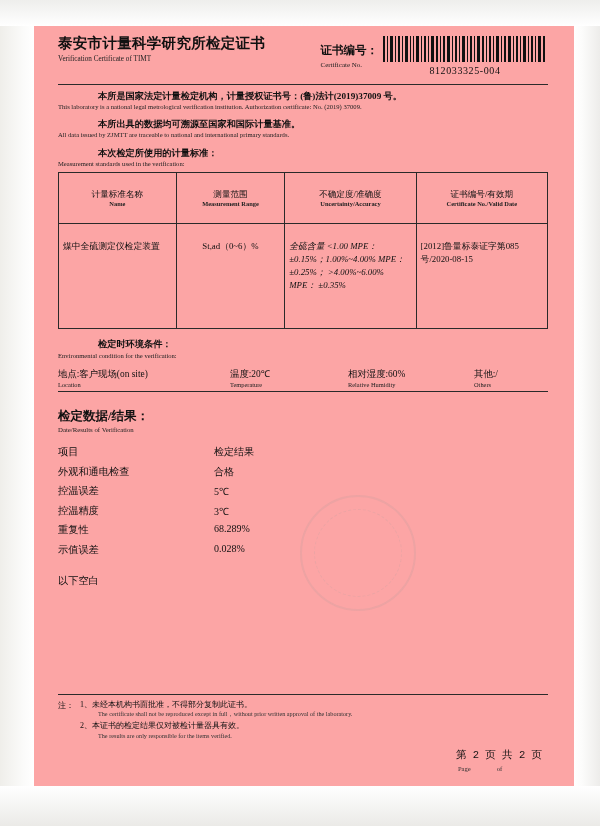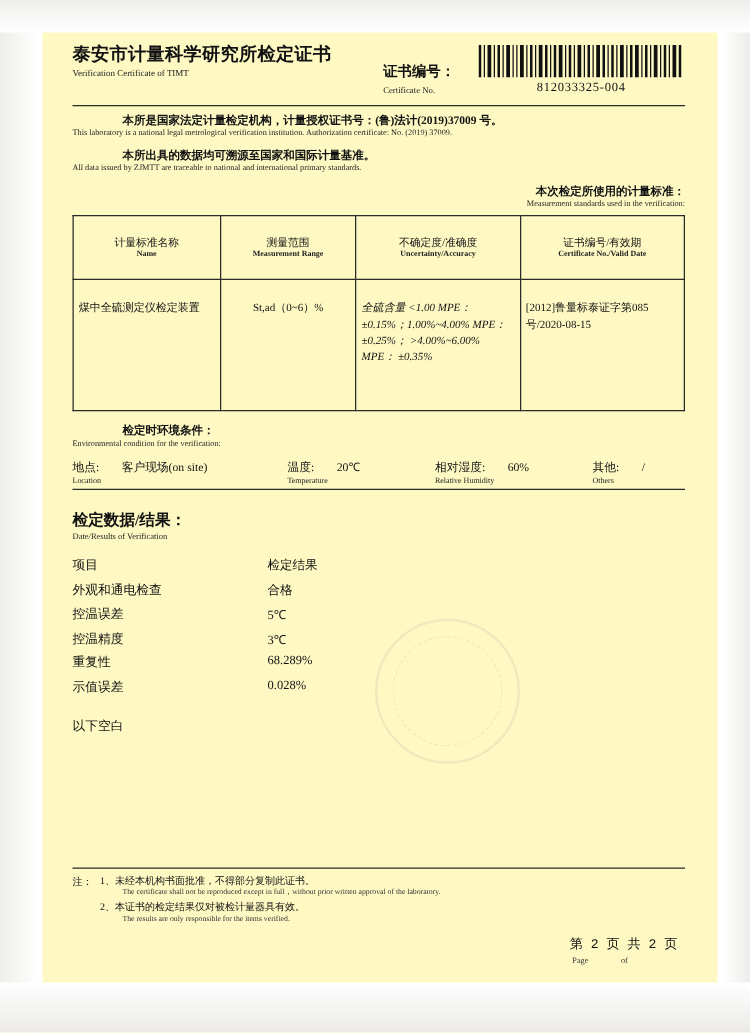--- a/index.html
+++ b/index.html
@@ -13,21 +13,21 @@
     font-family: "Liberation Sans", sans-serif;
     color: #111;
     position: relative;
     overflow: hidden;
   }
   .page {
     position: absolute;
     left: 0; top: 0;
     width: 600px;
     height: 826px;
-    background: #fef9c3;
+    background: #fca5a5;
   }
   
   .scan-edge-left {
     position: absolute; left: 0; top: 0; width: 34px; height: 826px;
     background: linear-gradient(to right, #efeeea 0%, #fbfbfa 70%, #ffffff 100%);
     pointer-events: none;
   }
   .scan-edge-right {
     position: absolute; right: 0; top: 0; width: 26px; height: 826px;
     background: linear-gradient(to left, #edecea 0%, #fcfcfb 70%, #ffffff 100%);
@@ -71,22 +71,22 @@
   }
   .org-en {
     font-family: "Liberation Serif", serif;
     font-size: 7.2px;
     color: #222;
     margin-top: 2px;
     white-space: nowrap;
   }
   .header-right {
     display: flex;
-    align-items: flex-end;
-    gap: 18px;
+    align-items: center;
+    gap: 4px;
     padding-top: 2px;
   }
   .cert-label-cn {
     font-family: "Liberation Serif", serif;
     font-size: 11.5px;
     font-weight: bold;
     white-space: nowrap;
   }
   .cert-label-en {
     font-family: "Liberation Serif", serif;
@@ -132,21 +132,20 @@
     font-family: "Liberation Serif", serif;
     font-size: 6.6px;
     color: #222;
     margin-top: 1px;
     line-height: 1.3;
   }
 
   .sub-head {
     margin-top: 7px;
     margin-bottom: 3px;
-    text-align: right;
   }
 
   
   table.std-table {
     border-collapse: collapse;
     width: 100%;
     table-layout: fixed;
   }
   table.std-table td, table.std-table th {
     border: 1px solid #2a2a2a;
@@ -211,21 +210,21 @@
     color: #111;
     white-space: nowrap;
   }
   .env-kv {
     display: flex;
     flex-direction: column;
   }
   .env-top {
     display: flex;
     align-items: baseline;
-    gap: 18px;
+    gap: 0;
     text-align: right;
   }
 
   
   .res-title-cn {
     font-family: "Liberation Serif", serif;
     font-size: 12.5px;
     font-weight: bold;
     color: #111;
   }

